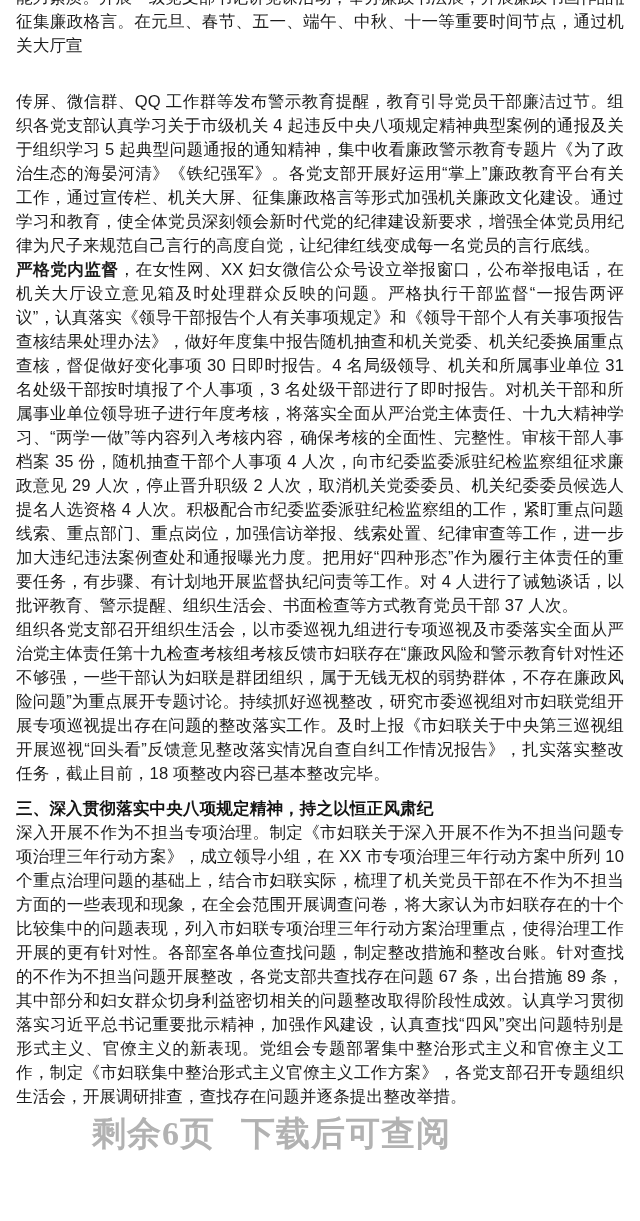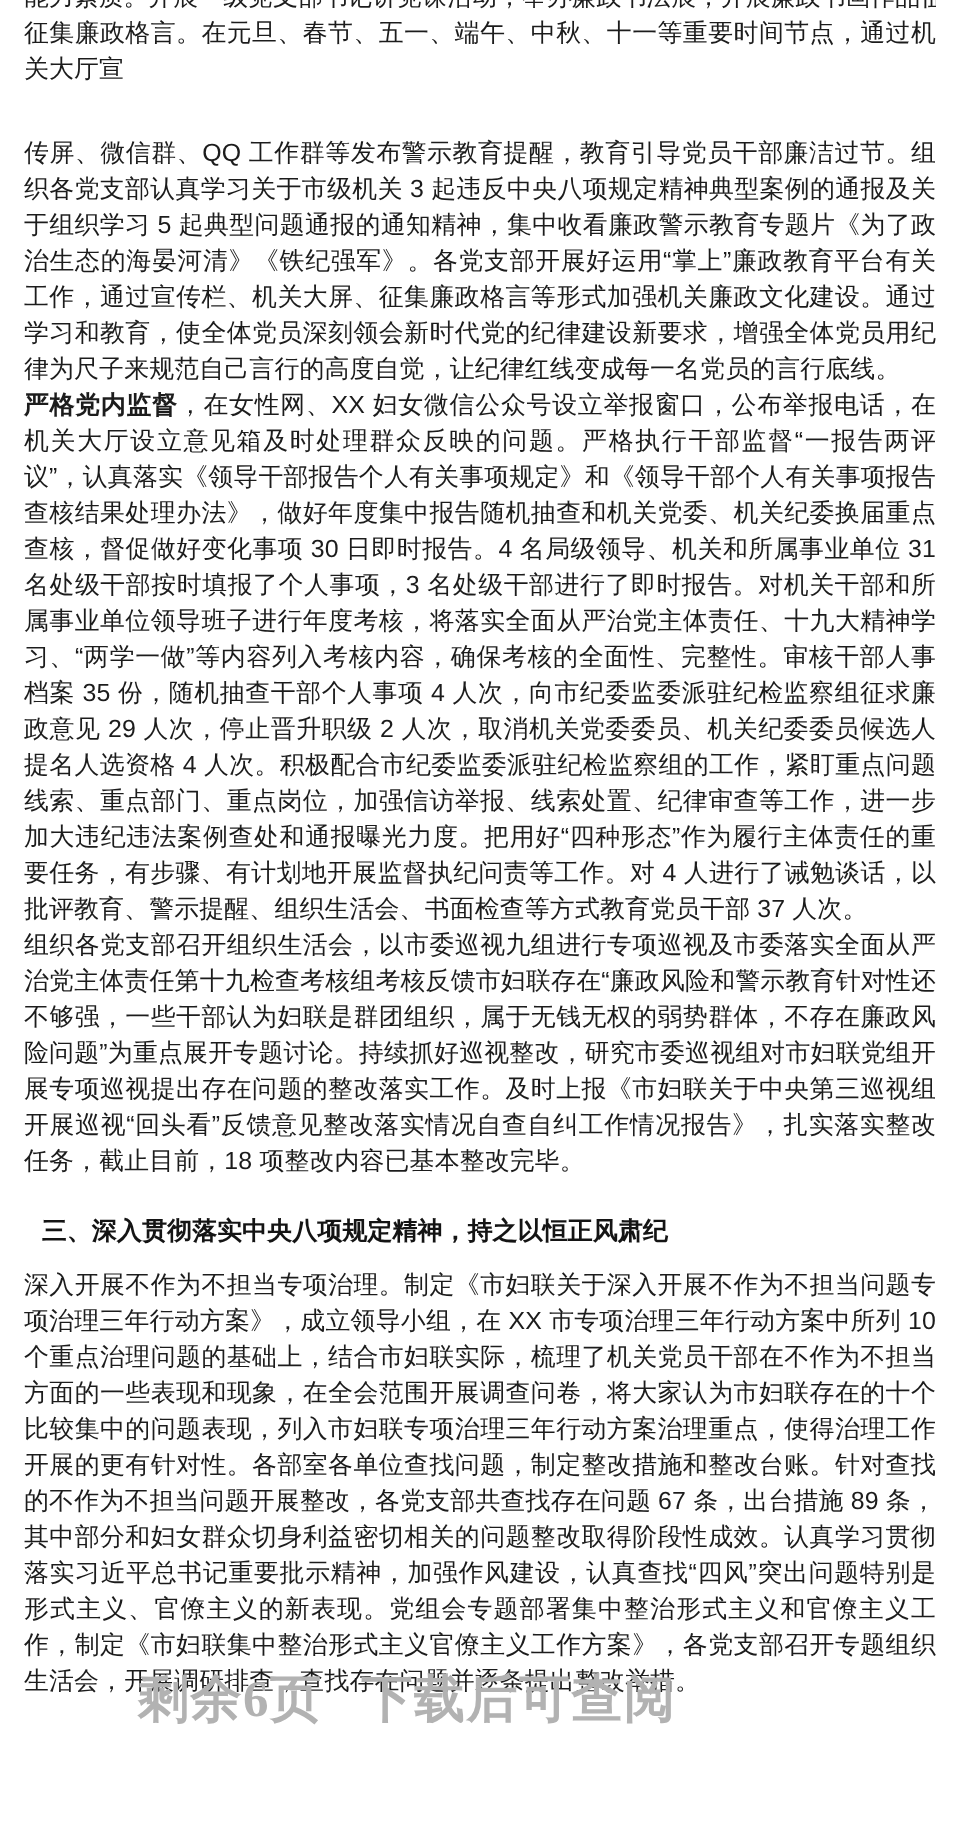--- a/index.html
+++ b/index.html
@@ -80,21 +80,21 @@
     height: 11px;
   }
 
   
   .bold-run {
     font-weight: 700;
   }
 
   
   .section-heading {
-    margin: 12px;
+    margin: 0;
     font-size: 16.6px;
     line-height: 24px;
     font-weight: 700;
     color: #141414;
     text-align: left;
     letter-spacing: 0.1px;
   }
 
   
   .paywall {
@@ -124,21 +124,21 @@
   <div class="doc-column">
 
     <div class="clipped-line">
       <div class="inner">能力素质。开展一级党支部书记讲党课活动，举办廉政书法展，开展廉政书画作品征集活动，组织党员干部在</div>
     </div>
 
     <p class="para para-lead">征集廉政格言。在元旦、春节、五一、端午、中秋、十一等重要时间节点，通过机关大厅宣</p>
 
     <div class="block-gap"></div>
 
-    <p class="para">传屏、微信群、QQ 工作群等发布警示教育提醒，教育引导党员干部廉洁过节。组织各党支部认真学习关于市级机关 3 起违反中央八项规定精神典型案例的通报及关于组织学习 5 起典型问题通报的通知精神，集中收看廉政警示教育专题片《为了政治生态的海晏河清》《铁纪强军》。各党支部开展好运用“掌上”廉政教育平台有关工作，通过宣传栏、机关大屏、征集廉政格言等形式加强机关廉政文化建设。通过学习和教育，使全体党员深刻领会新时代党的纪律建设新要求，增强全体党员用纪律为尺子来规范自己言行的高度自觉，让纪律红线变成每一名党员的言行底线。</p>
+    <p class="para">传屏、微信群、QQ 工作群等发布警示教育提醒，教育引导党员干部廉洁过节。组织各党支部认真学习关于市级机关 4 起违反中央八项规定精神典型案例的通报及关于组织学习 5 起典型问题通报的通知精神，集中收看廉政警示教育专题片《为了政治生态的海晏河清》《铁纪强军》。各党支部开展好运用“掌上”廉政教育平台有关工作，通过宣传栏、机关大屏、征集廉政格言等形式加强机关廉政文化建设。通过学习和教育，使全体党员深刻领会新时代党的纪律建设新要求，增强全体党员用纪律为尺子来规范自己言行的高度自觉，让纪律红线变成每一名党员的言行底线。</p>
 
     <p class="para"><span class="bold-run">严格党内监督</span>，在女性网、XX 妇女微信公众号设立举报窗口，公布举报电话，在机关大厅设立意见箱及时处理群众反映的问题。严格执行干部监督“一报告两评议”，认真落实《领导干部报告个人有关事项规定》和《领导干部个人有关事项报告查核结果处理办法》，做好年度集中报告随机抽查和机关党委、机关纪委换届重点查核，督促做好变化事项 30 日即时报告。4 名局级领导、机关和所属事业单位 31 名处级干部按时填报了个人事项，3 名处级干部进行了即时报告。对机关干部和所属事业单位领导班子进行年度考核，将落实全面从严治党主体责任、十九大精神学习、“两学一做”等内容列入考核内容，确保考核的全面性、完整性。审核干部人事档案 35 份，随机抽查干部个人事项 4 人次，向市纪委监委派驻纪检监察组征求廉政意见 29 人次，停止晋升职级 2 人次，取消机关党委委员、机关纪委委员候选人提名人选资格 4 人次。积极配合市纪委监委派驻纪检监察组的工作，紧盯重点问题线索、重点部门、重点岗位，加强信访举报、线索处置、纪律审查等工作，进一步加大违纪违法案例查处和通报曝光力度。把用好“四种形态”作为履行主体责任的重要任务，有步骤、有计划地开展监督执纪问责等工作。对 4 人进行了诫勉谈话，以批评教育、警示提醒、组织生活会、书面检查等方式教育党员干部 37 人次。</p>
 
     <p class="para">组织各党支部召开组织生活会，以市委巡视九组进行专项巡视及市委落实全面从严治党主体责任第十九检查考核组考核反馈市妇联存在“廉政风险和警示教育针对性还不够强，一些干部认为妇联是群团组织，属于无钱无权的弱势群体，不存在廉政风险问题”为重点展开专题讨论。持续抓好巡视整改，研究市委巡视组对市妇联党组开展专项巡视提出存在问题的整改落实工作。及时上报《市妇联关于中央第三巡视组开展巡视“回头看”反馈意见整改落实情况自查自纠工作情况报告》，扎实落实整改任务，截止目前，18 项整改内容已基本整改完毕。</p>
 
     <div class="block-gap-sm"></div>
 
     <h2 class="section-heading">三、深入贯彻落实中央八项规定精神，持之以恒正风肃纪</h2>
 
     <p class="para">深入开展不作为不担当专项治理。制定《市妇联关于深入开展不作为不担当问题专项治理三年行动方案》，成立领导小组，在 XX 市专项治理三年行动方案中所列 10 个重点治理问题的基础上，结合市妇联实际，梳理了机关党员干部在不作为不担当方面的一些表现和现象，在全会范围开展调查问卷，将大家认为市妇联存在的十个比较集中的问题表现，列入市妇联专项治理三年行动方案治理重点，使得治理工作开展的更有针对性。各部室各单位查找问题，制定整改措施和整改台账。针对查找的不作为不担当问题开展整改，各党支部共查找存在问题 67 条，出台措施 89 条，其中部分和妇女群众切身利益密切相关的问题整改取得阶段性成效。认真学习贯彻落实习近平总书记重要批示精神，加强作风建设，认真查找“四风”突出问题特别是形式主义、官僚主义的新表现。党组会专题部署集中整治形式主义和官僚主义工作，制定《市妇联集中整治形式主义官僚主义工作方案》，各党支部召开专题组织生活会，开展调研排查，查找存在问题并逐条提出整改举措。</p>

